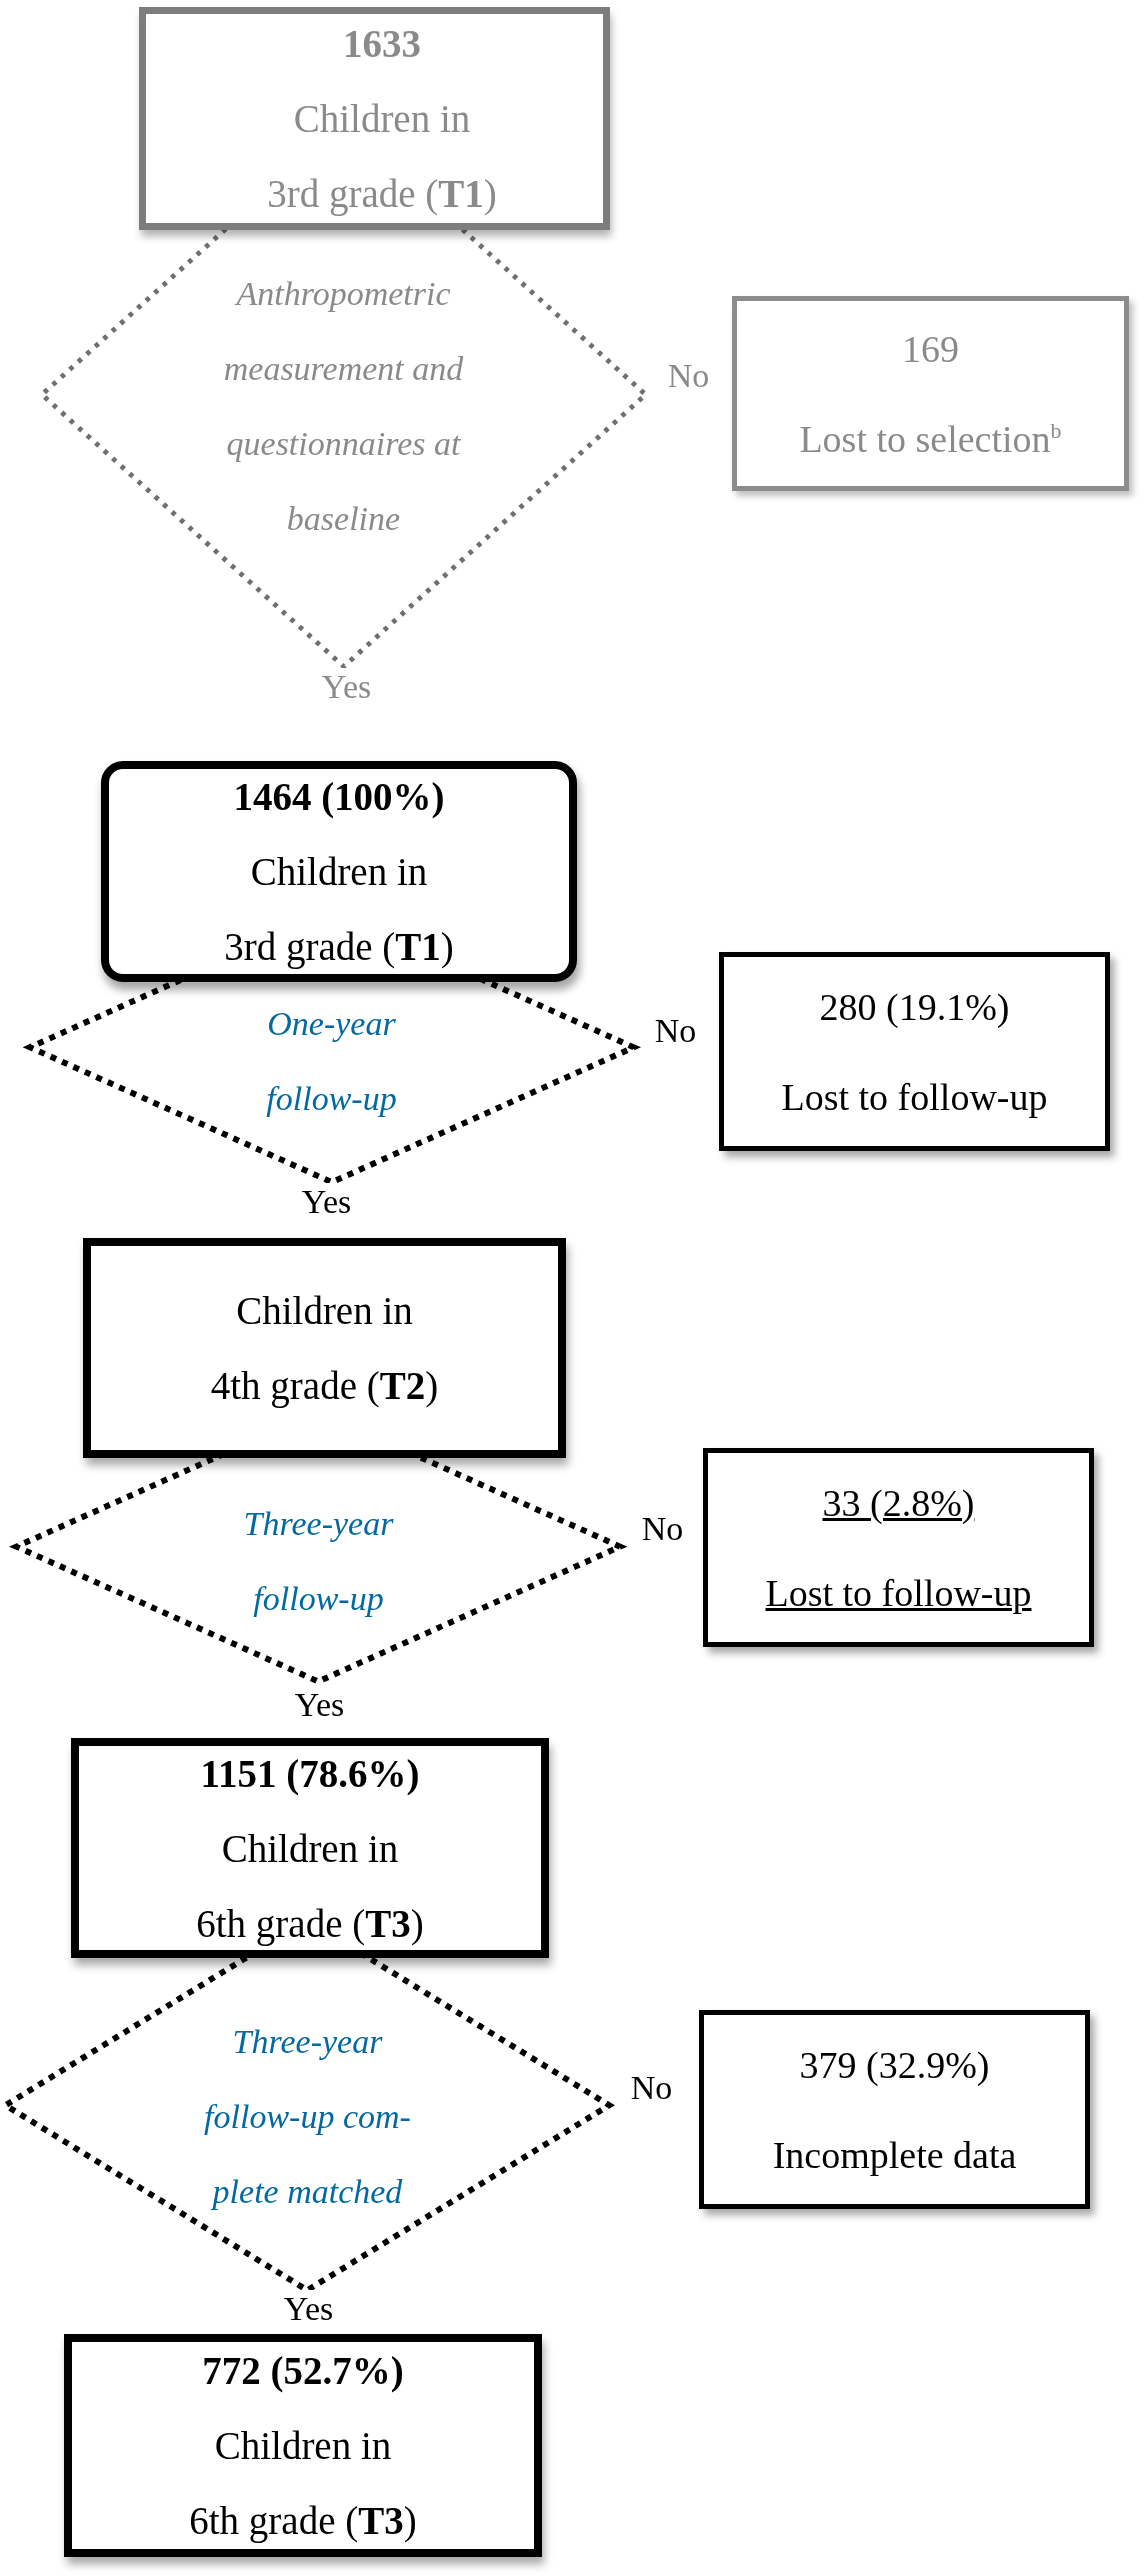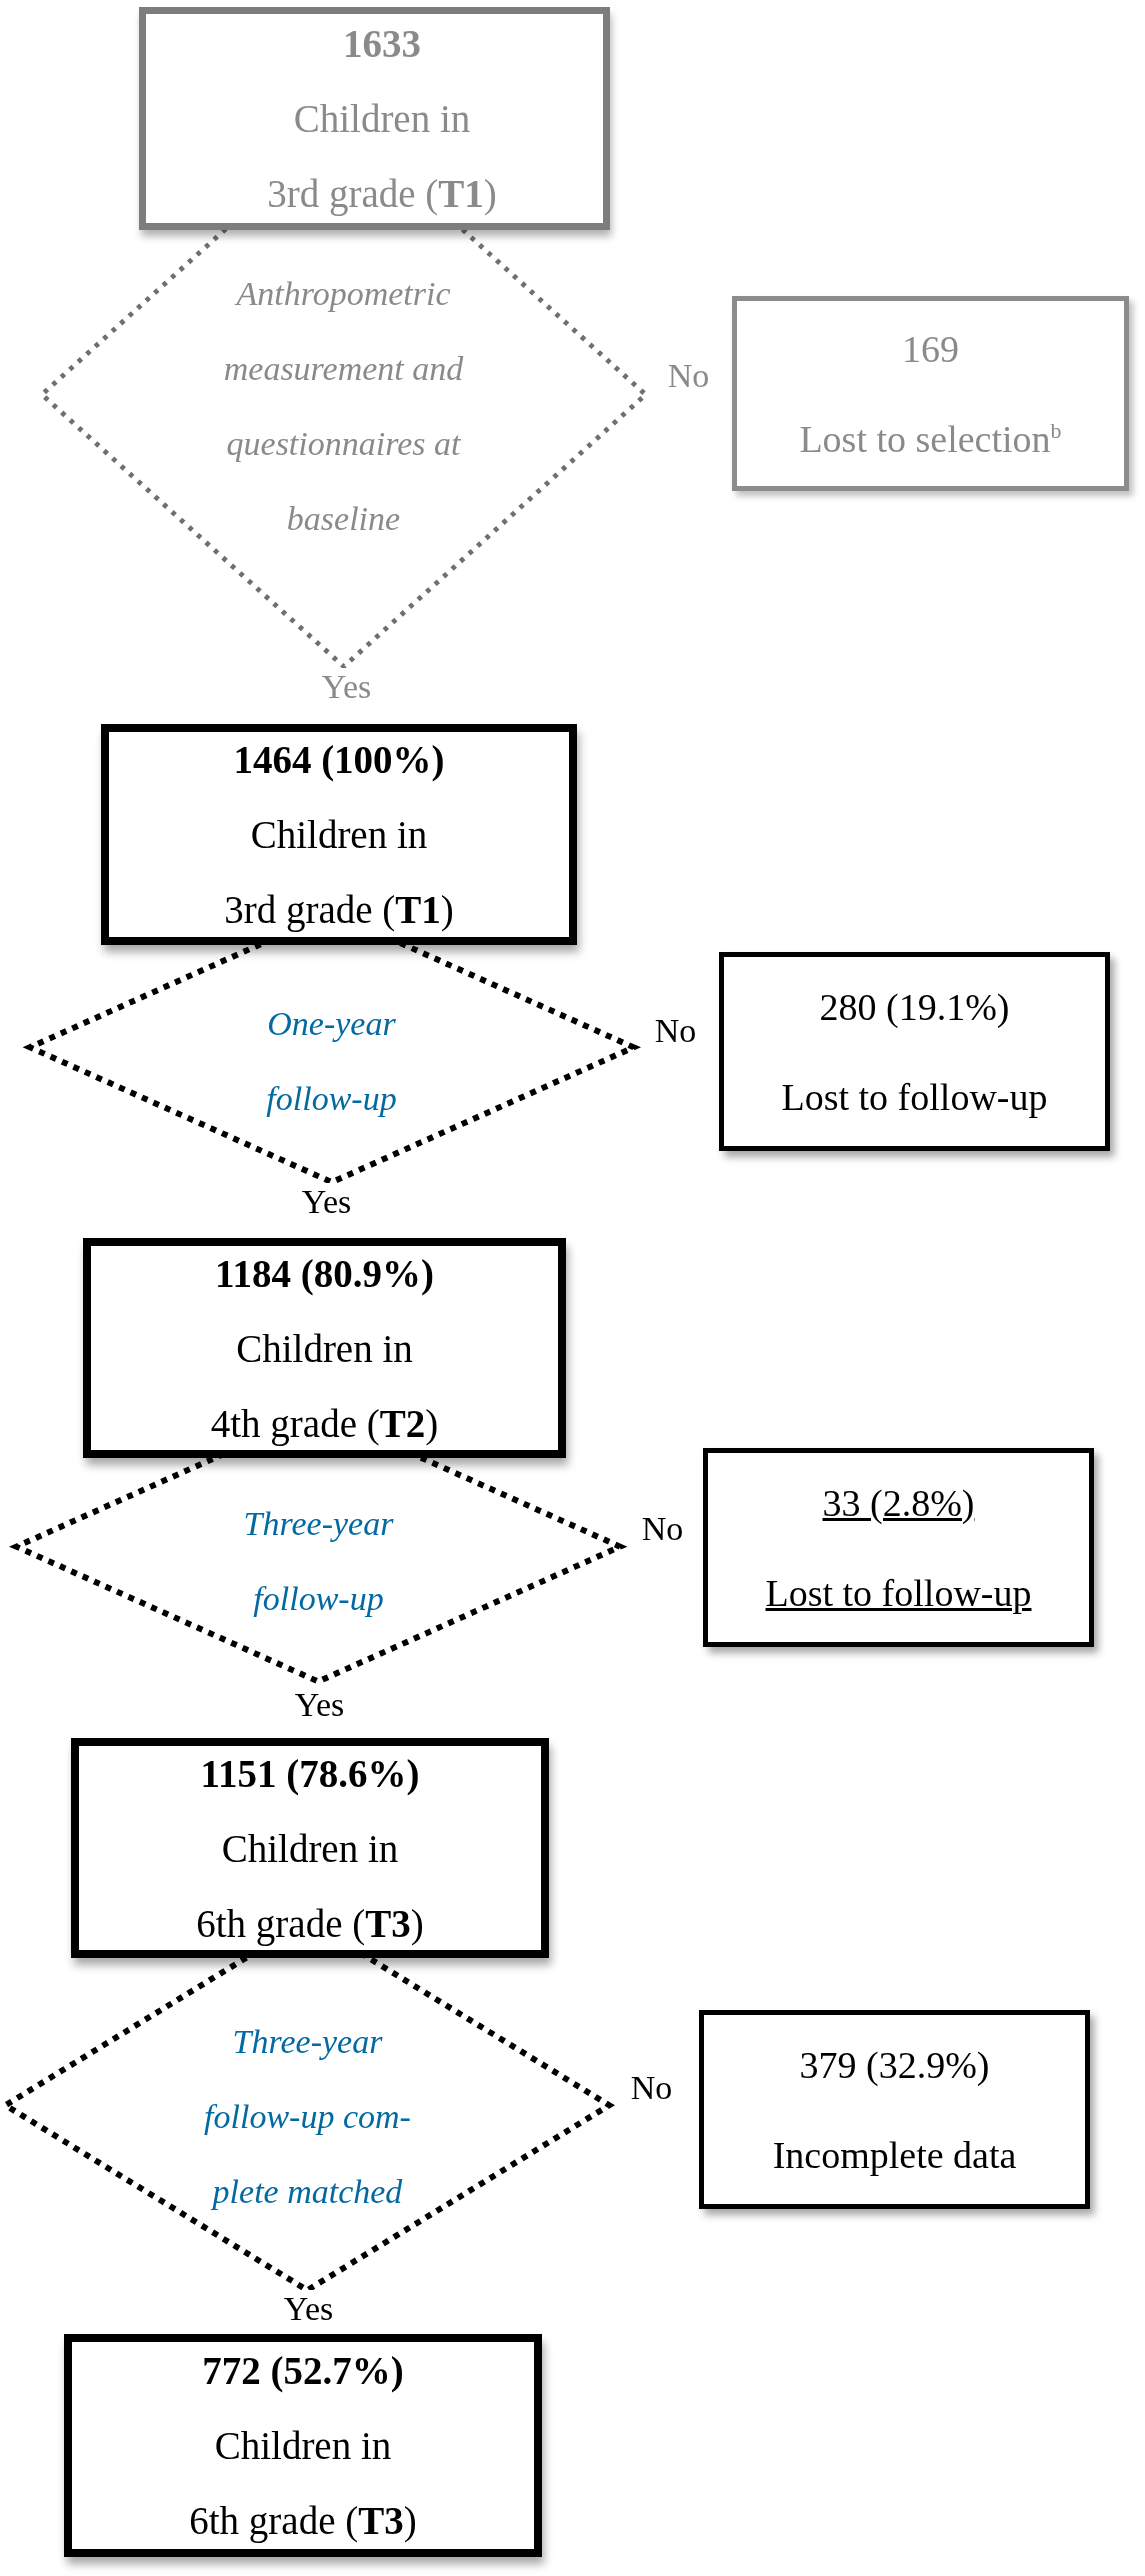--- a/index.html
+++ b/index.html
@@ -113,33 +113,32 @@
     <div class="line bold">1633</div>
     <div class="line">Children in</div>
     <div class="line"><span>3rd grade (</span><span class="bold">T1</span><span>)</span></div>
   </div>
 
   <div class="box sidebox gray" style="left:732px;top:296px;width:387px;height:185px;">
     <div class="line">169</div>
     <div class="line"><span>Lost to selection</span><sup>b</sup></div>
   </div>
 
-  <div class="box mainbox" style="left:101px;top:724px;width:460px;height:205px;">
+  <div class="box mainbox" style="left:101px;top:761px;width:460px;height:205px;border-radius:22px;">
     <div class="line bold">1464 (100%)</div>
     <div class="line">Children in</div>
     <div class="line"><span>3rd grade (</span><span class="bold">T1</span><span>)</span></div>
   </div>
 
   <div class="box sidebox" style="left:719px;top:952px;width:381px;height:189px;">
     <div class="line">280 (19.1%)</div>
     <div class="line"><span>Lost to follow-up</span></div>
   </div>
 
   <div class="box mainbox" style="left:83px;top:1238px;width:467px;height:204px;">
-    <div class="line bold">1184 (80.9%)</div>
     <div class="line">Children in</div>
     <div class="line"><span>4th grade (</span><span class="bold">T2</span><span>)</span></div>
   </div>
 
   <div class="box sidebox" style="left:703px;top:1448px;width:381px;height:189px;text-decoration:underline;">
     <div class="line">33 (2.8%)</div>
     <div class="line"><span>Lost to follow-up</span></div>
   </div>
 
   <div class="box mainbox" style="left:71px;top:1738px;width:462px;height:204px;">

